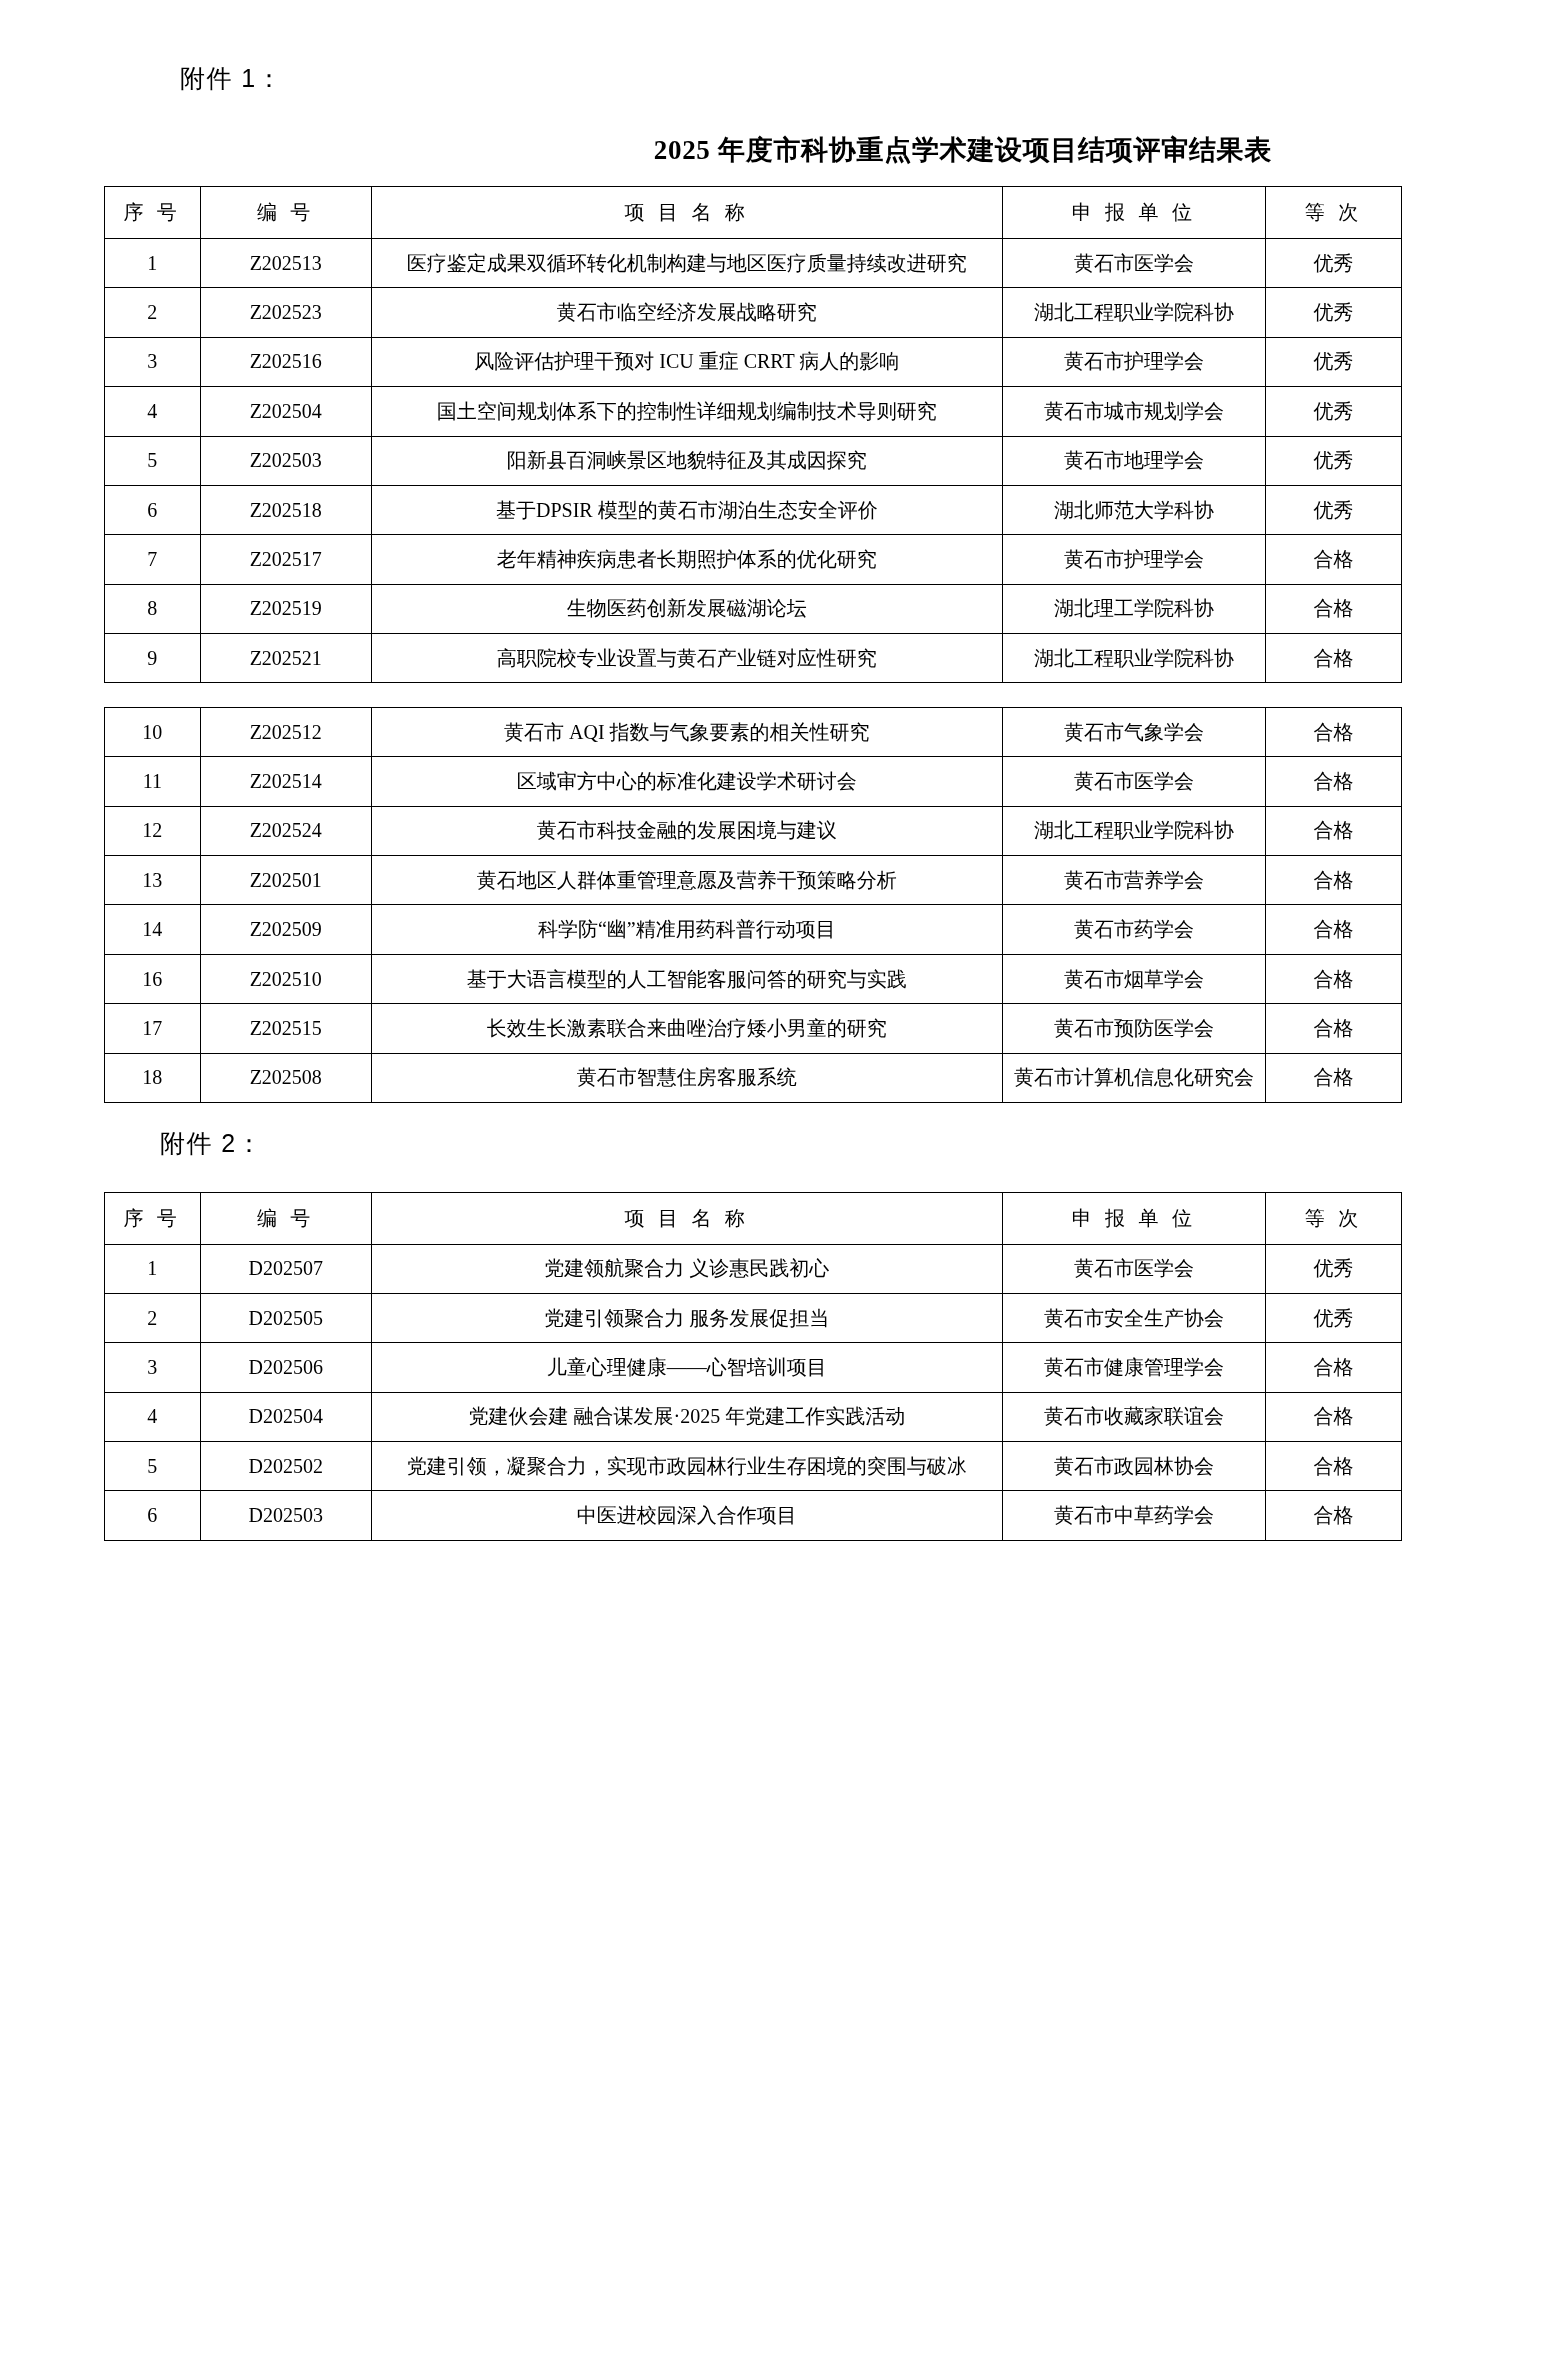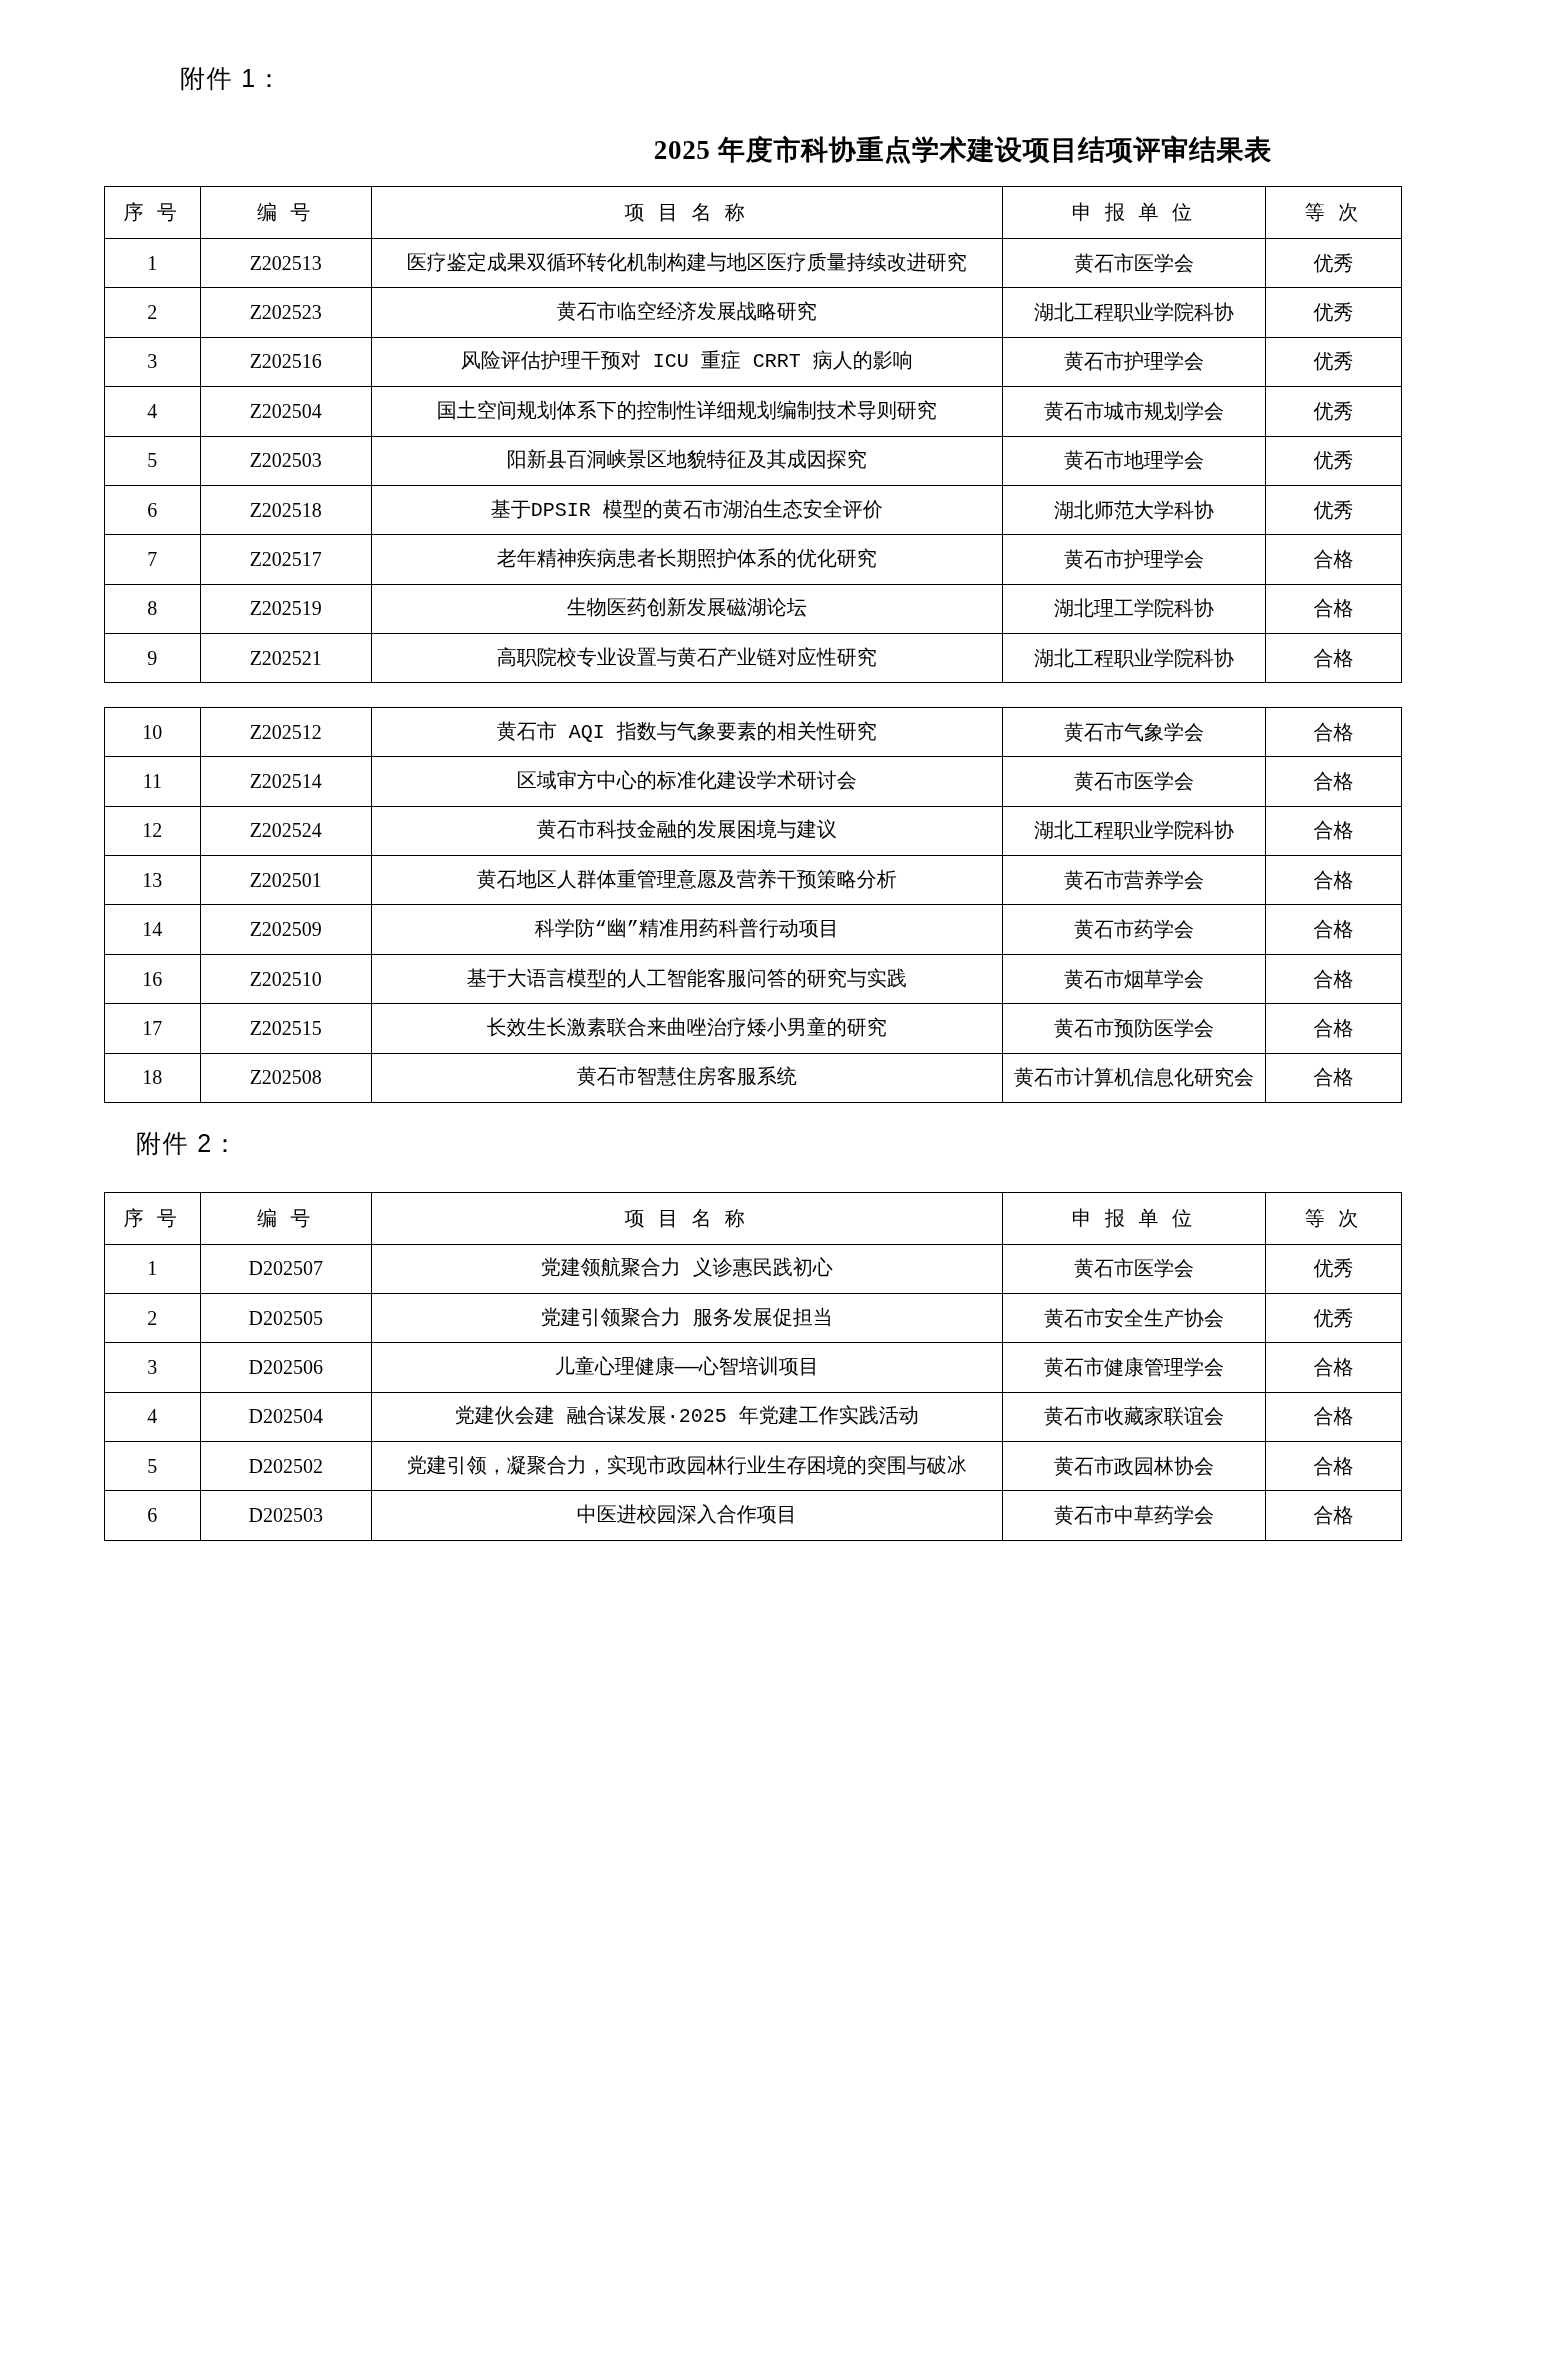--- a/index.html
+++ b/index.html
@@ -56,31 +56,30 @@
   .c-no    { width: 83px; }
   .c-code  { width: 149px; }
   .c-name  { width: 548px; }
   .c-unit  { width: 229px; }
   .c-grade { width: 118px; }
 
   td.name-cell {
     text-align: center;
     padding-left: 15.3px;
     padding-right: 15.3px;
-    font-family: Liberation Mono, monospace;
   }
   .tall td { padding-top: 21px; padding-bottom: 21px; }
   .gap {
     height: 23.6px;
   }
   .attach-label-2 {
     font-family: "Liberation Sans", sans-serif;
     font-size: 25px;
     letter-spacing: 1.4px;
-    margin-left: 32px;
+    margin-left: 56px;
     margin-top: 23.6px;
     margin-bottom: 32px;
   }
   .doc-title-2 {
     text-align: center;
     font-family: "Liberation Serif", serif;
     font-weight: bold;
     font-size: 33px;
     letter-spacing: 0.7px;
     margin: 0 0 30.5px 0;

